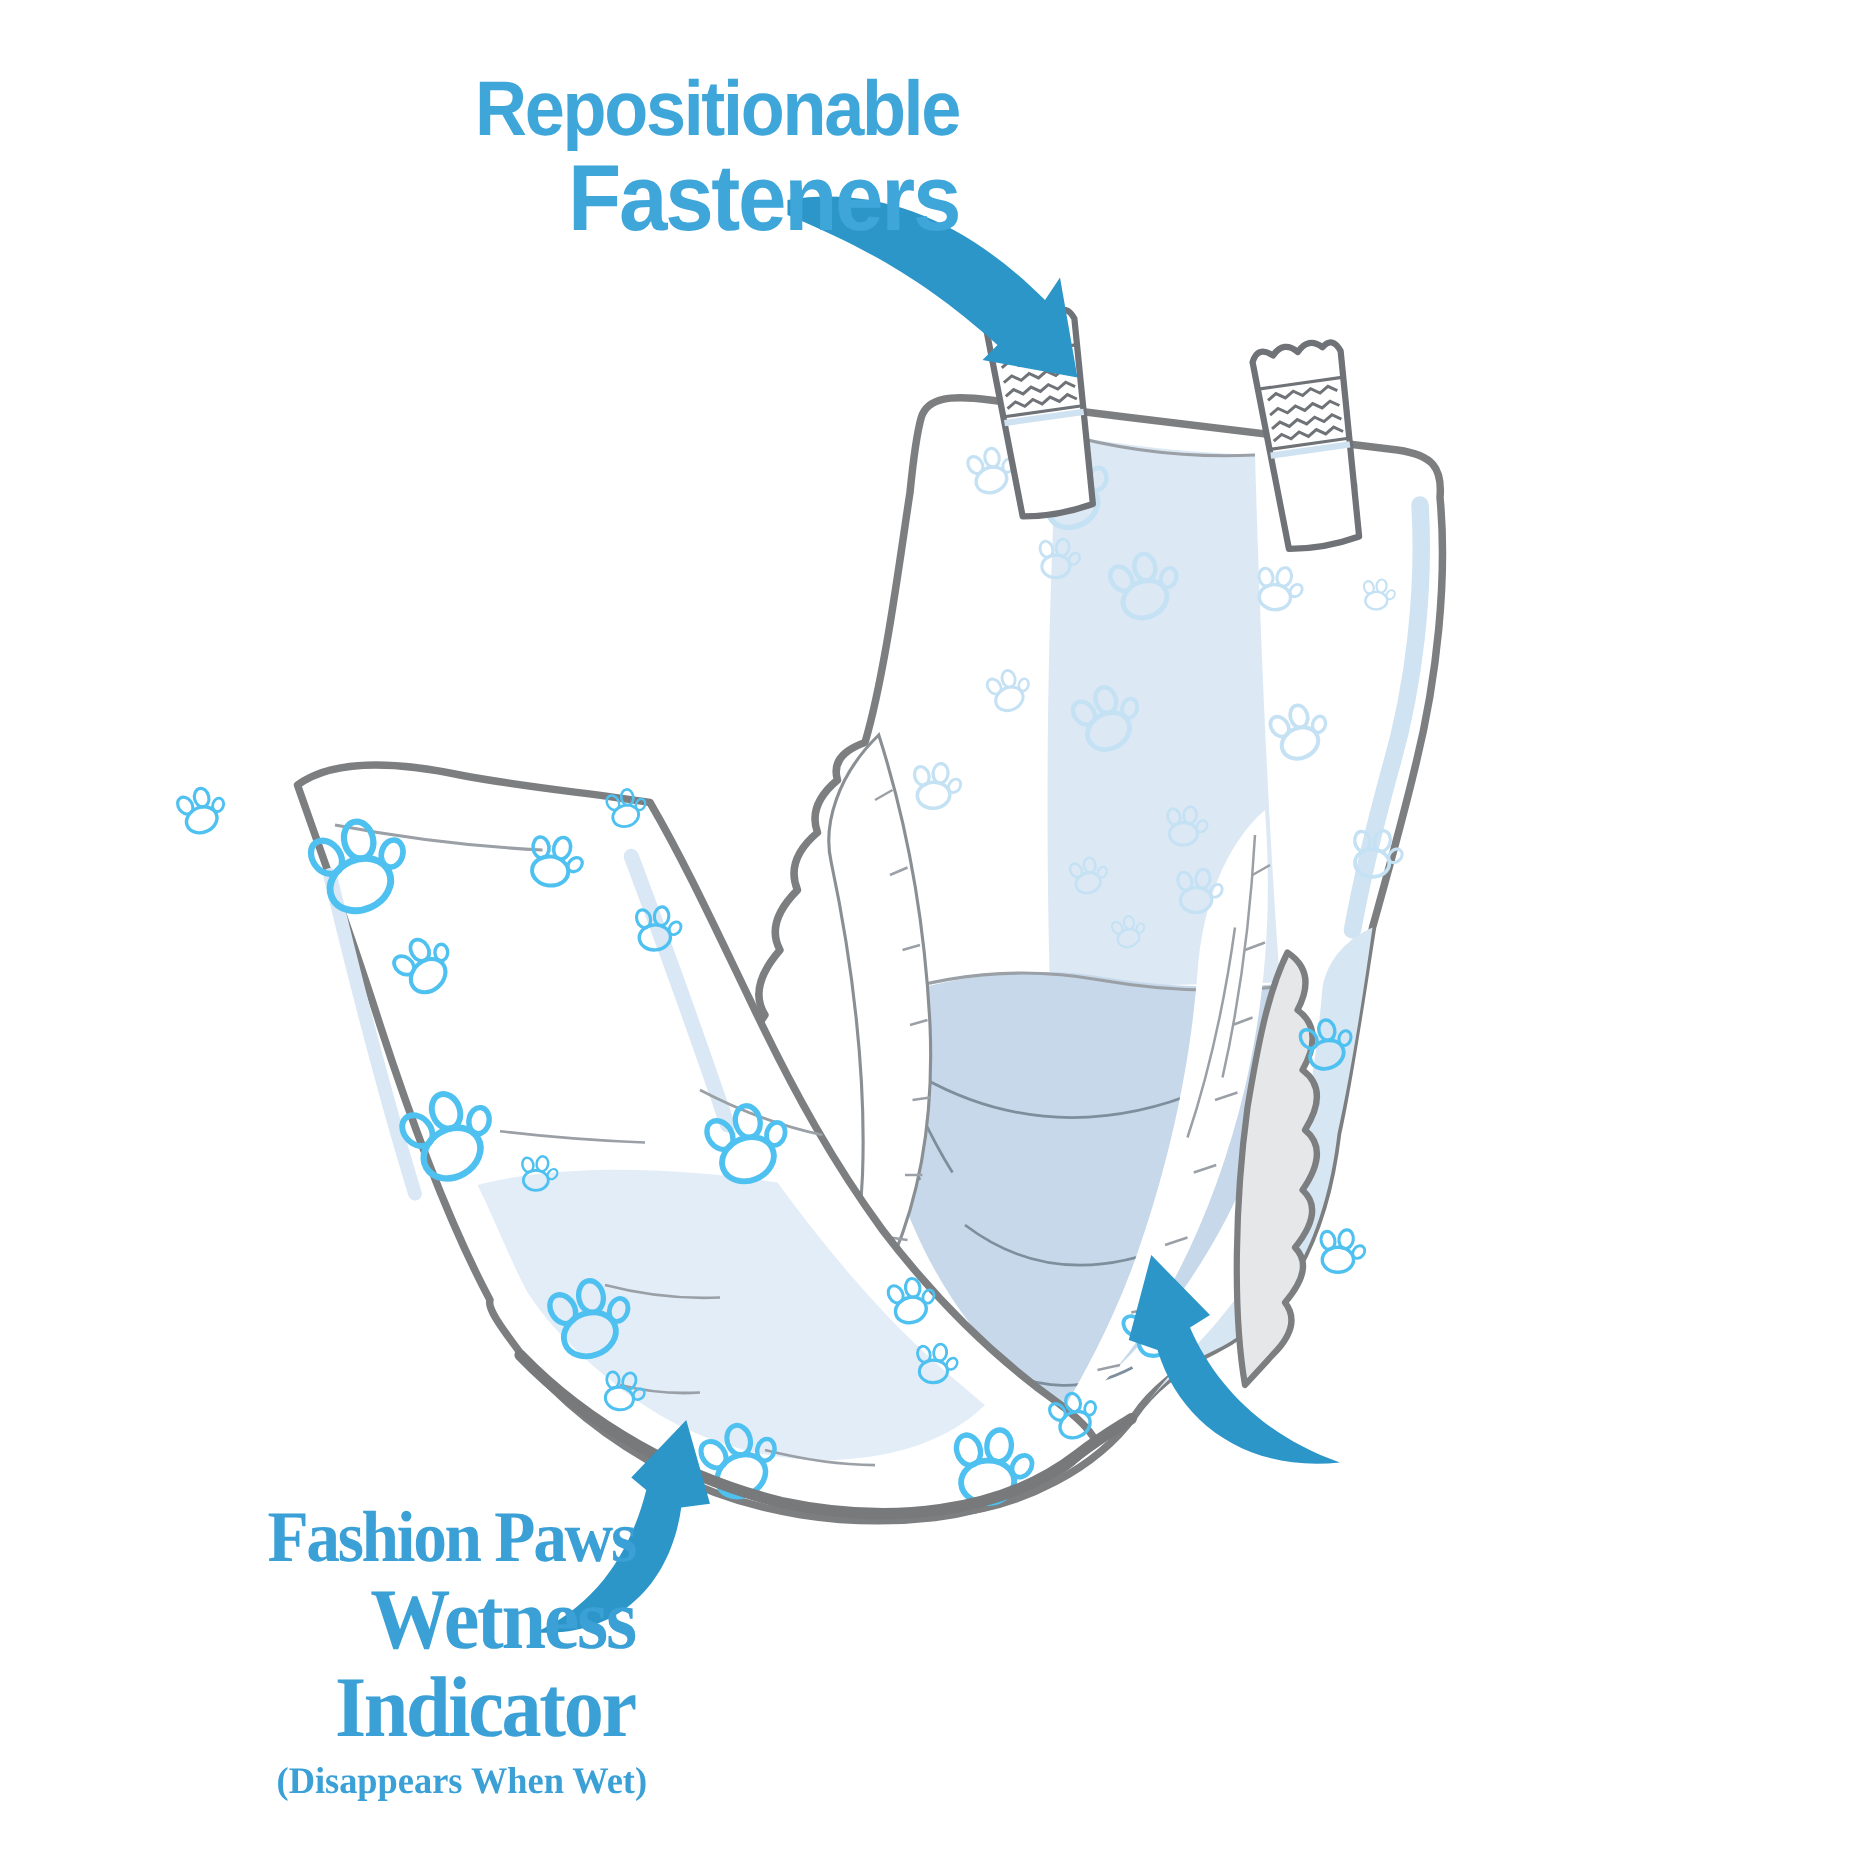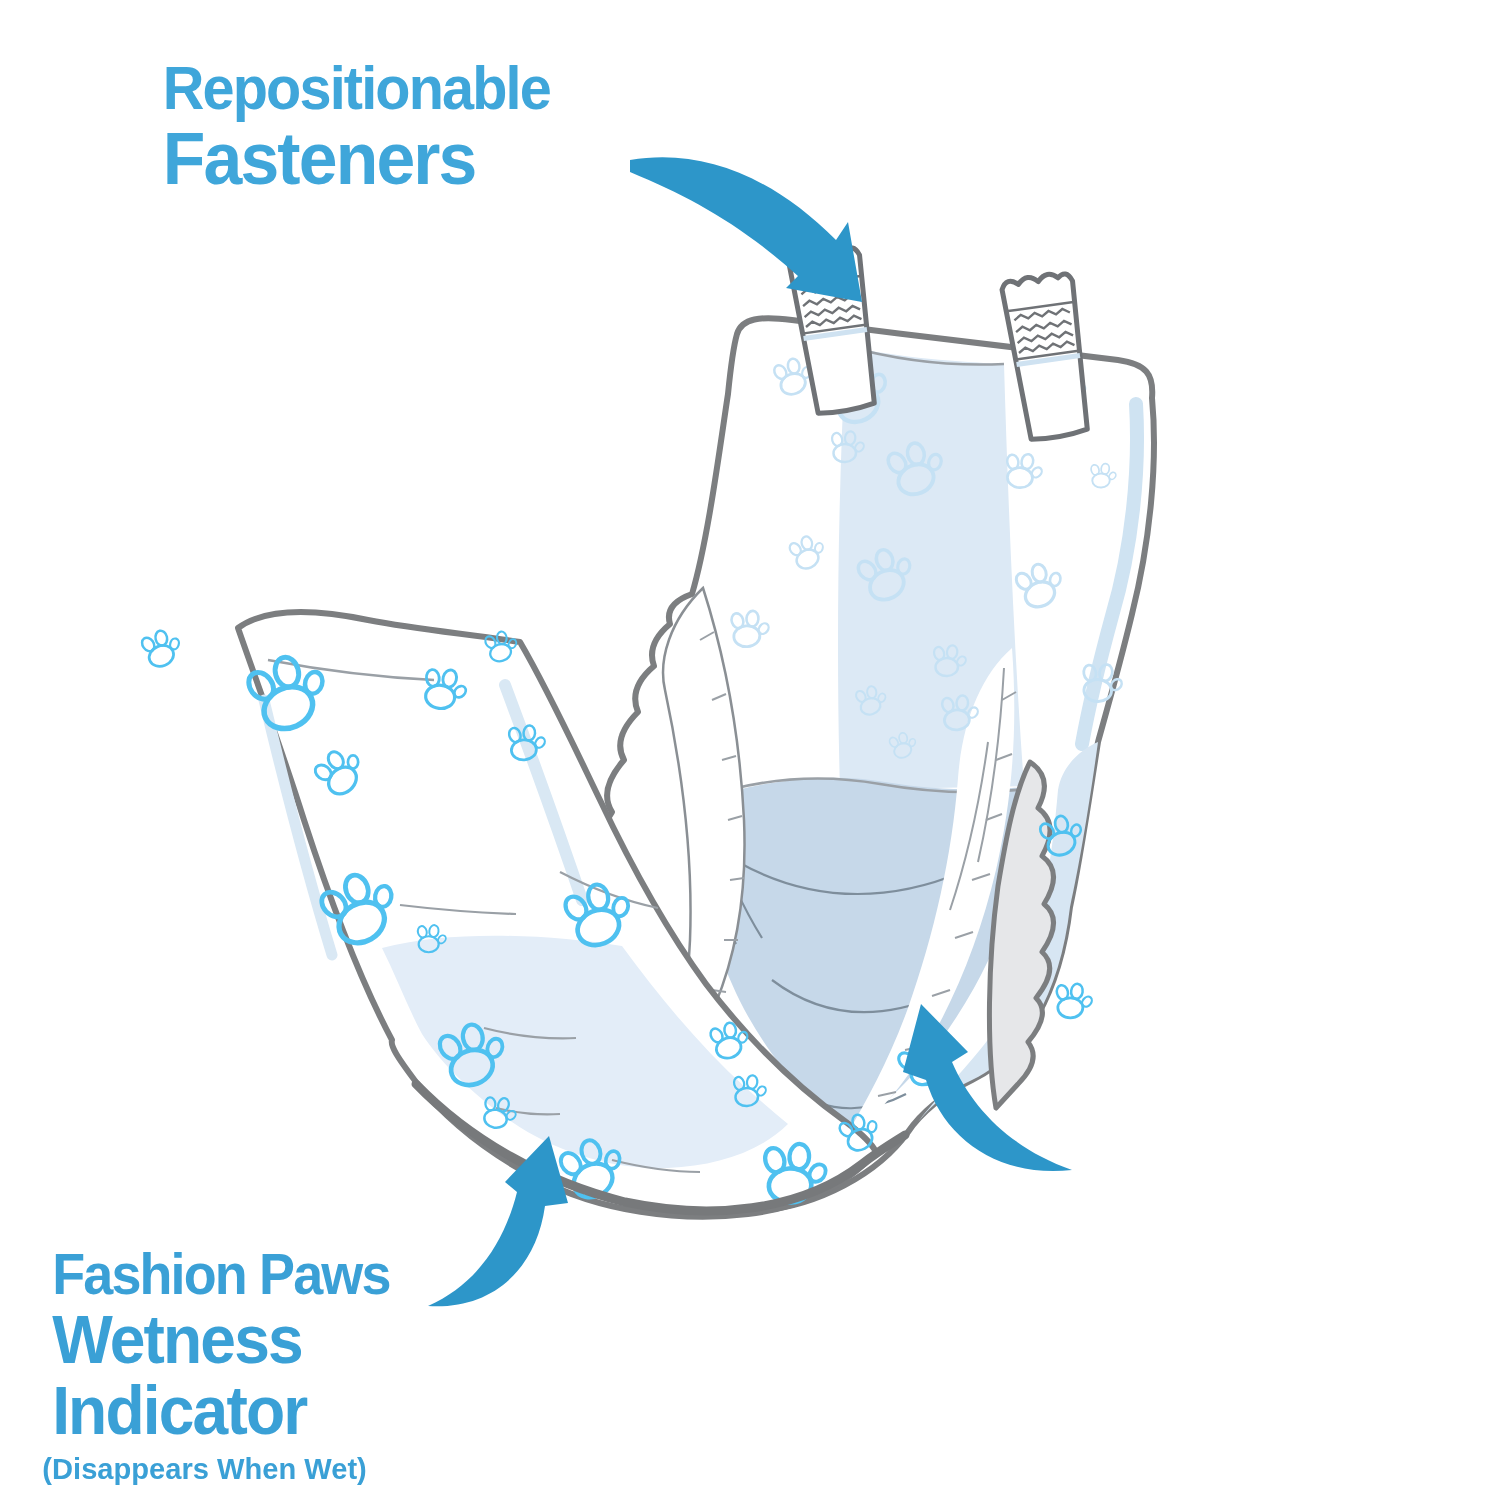--- a/index.html
+++ b/index.html
@@ -19,30 +19,30 @@
     --wrinkle-blue:#7E8E9C;
   }
   html,body{margin:0;padding:0;}
   body{width:1500px;height:1500px;background:var(--background);}
   .stage{
     position:relative;width:1500px;height:1500px;overflow:hidden;
     background:var(--background);
     font-family:"Liberation Sans","DejaVu Sans",sans-serif;
   }
   .stage svg{position:absolute;left:0;top:0;}
-  .callout{position:absolute;text-align:left;line-height:1.03;}
+  .callout{position:absolute;text-align:right;line-height:1.03;}
   .callout .big{transform:scaleX(.93);transform-origin:center;letter-spacing:-2px;white-space:nowrap;}
   .callout .note{transform:scaleX(.97);transform-origin:center;letter-spacing:0;}
   #co-fast{left:140px;top:56px;width:650px;color:var(--label-blue);}
   #co-fast .l1{font-size:62px;font-weight:700;}
   #co-fast .l2{font-size:75px;font-weight:800;}
   #co-flex{left:1025px;top:1118px;width:400px;color:var(--label-blue-dark);}
   #co-flex .l1{font-size:62px;font-weight:700;}
   #co-flex .l2{font-size:75px;font-weight:800;}
-  #co-wet{left:35px;top:1244px;width:490px;color:var(--label-blue-mid);}
+  #co-wet{left:35px;top:1200px;width:490px;color:var(--label-blue-mid);font-family:Liberation Serif, serif;}
   #co-wet .l1{font-size:58px;font-weight:700;}
   #co-wet .l2,#co-wet .l3{font-size:69px;font-weight:800;}
   #co-wet .note{font-size:30px;font-weight:600;margin-top:8px;}
   
   .pawb{stroke:var(--paw-bright);}
   .pawp{stroke:var(--paw-pale);}
   .mainline{stroke:var(--outline-gray);fill:none;}
   .thin{stroke:var(--outline-soft);fill:none;}
   .wr{stroke:var(--wrinkle-blue);fill:none;}
   .arrow{fill:var(--arrow-blue);}

